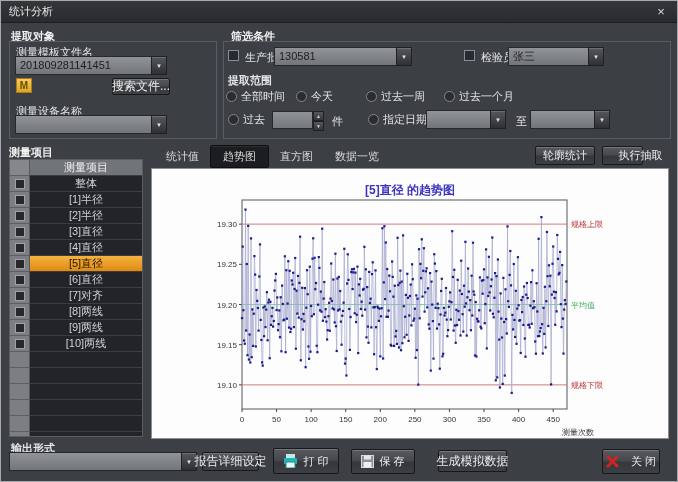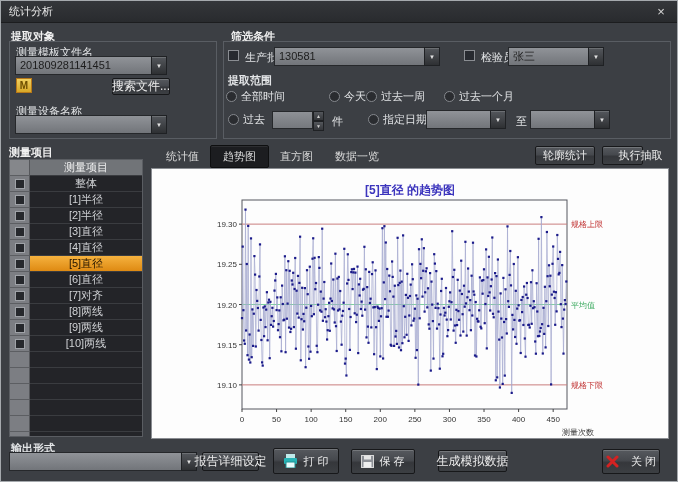--- a/index.html
+++ b/index.html
@@ -140,38 +140,38 @@
       <div class="field" style="width:136px;"></div>
       <div class="arrow">▼</div>
     </div>
   </div>
 
   <div class="group-label" style="left:224px; top:28px;margin-left:6px;">筛选条件</div>
   <div class="groupbox" style="left:222px; top:40px; width:448px; height:98px;">
     <span class="checkbox" style="left:4px; top:8px;"></span>
     <span class="lbl" style="left:21px; top:8px;">生产批号</span>
     <div class="combo" style="left:50px; top:5px;">
-      <div class="field" style="width:150px;">130581</div>
+      <div class="field" style="width:122px;">130581</div>
       <div class="arrow">▼</div>
     </div>
     <span class="checkbox" style="left:240px; top:8px;"></span>
     <span class="lbl" style="left:257px; top:8px;">检验员</span>
     <div class="combo" style="left:284px; top:5px;font-family:Liberation Serif, serif;">
       <div class="field" style="width:80px;">张三</div>
       <div class="arrow">▼</div>
     </div>
 
     <span class="lbl b" style="left:4px; top:31px;">提取范围</span>
 
     <div id="radio-row1" style="position:absolute; left:2px; top:47px; display:flex;">
         <div class="radio-item" style="width: 70px;">
           <span class="radio-dot"></span>
           <span class="rlab">全部时间</span>
         </div>
-        <div class="radio-item" style="width: 70px; justify-content: flex-end;">
+        <div class="radio-item" style="width: 70px;">
           <span class="radio-dot"></span>
           <span class="rlab">今天</span>
         </div>
         <div class="radio-item" style="width: 78px;">
           <span class="radio-dot"></span>
           <span class="rlab">过去一周</span>
         </div>
         <div class="radio-item" style="width: auto;">
           <span class="radio-dot"></span>
           <span class="rlab">过去一个月</span>

